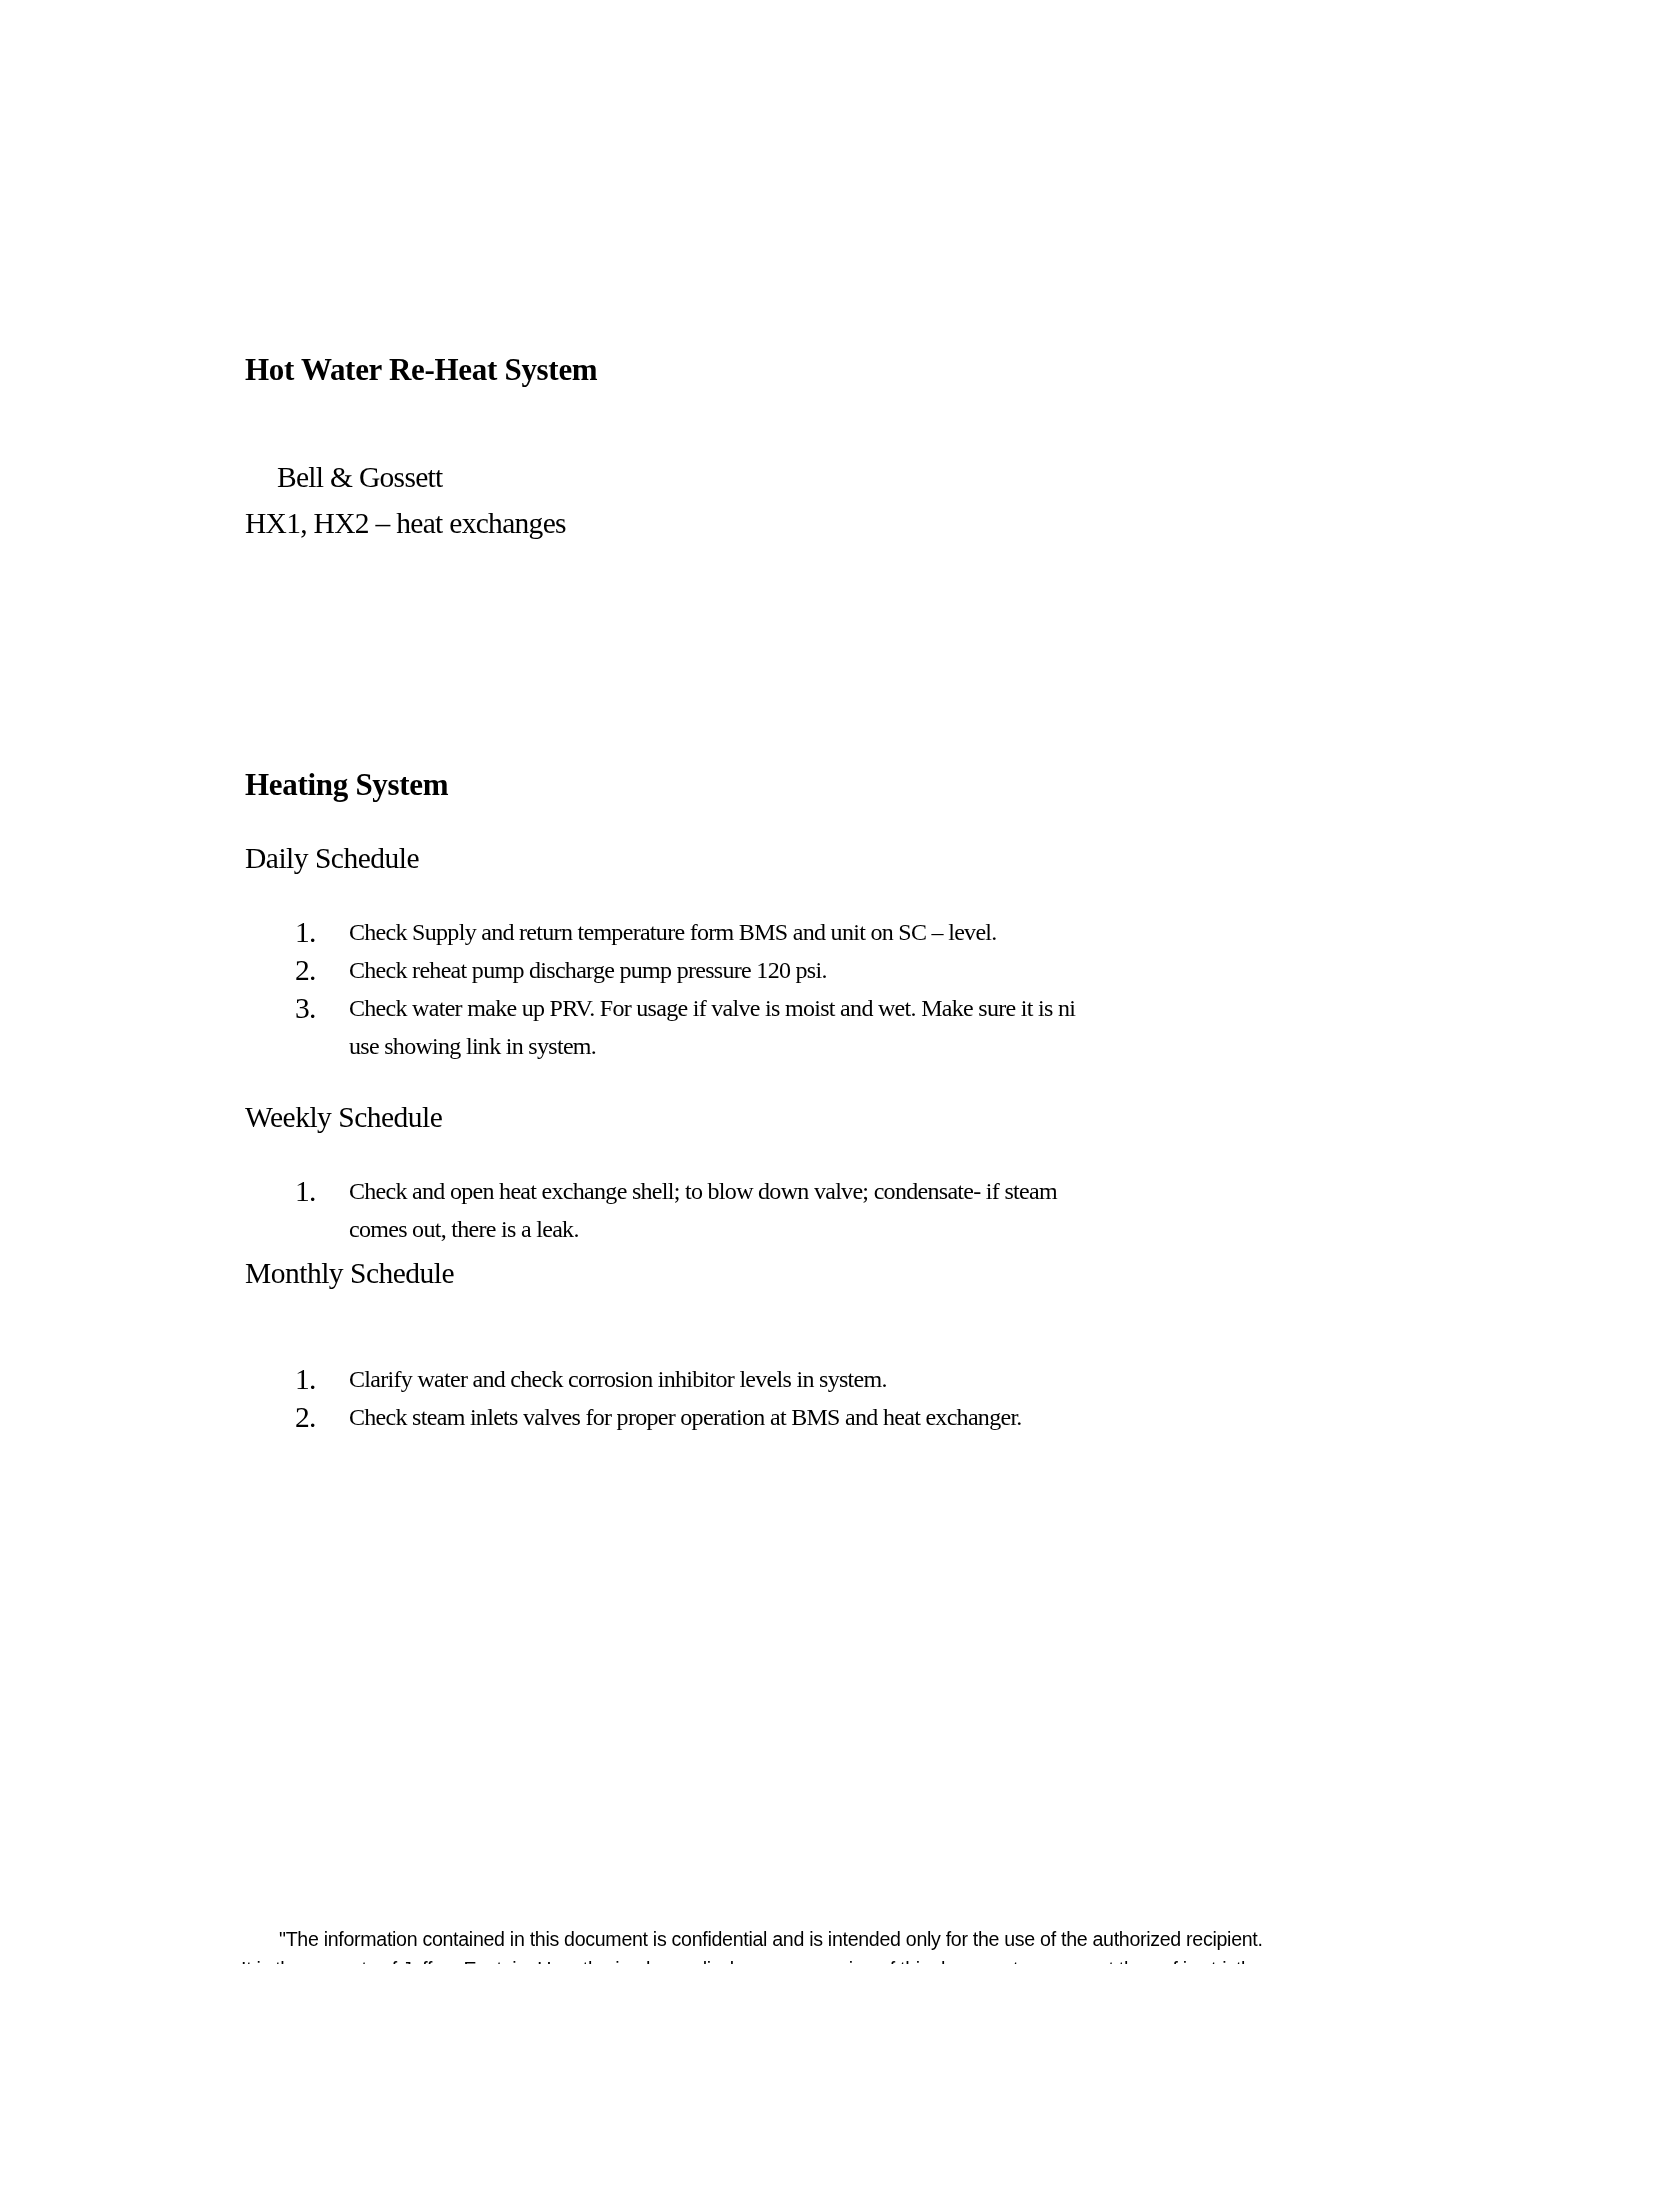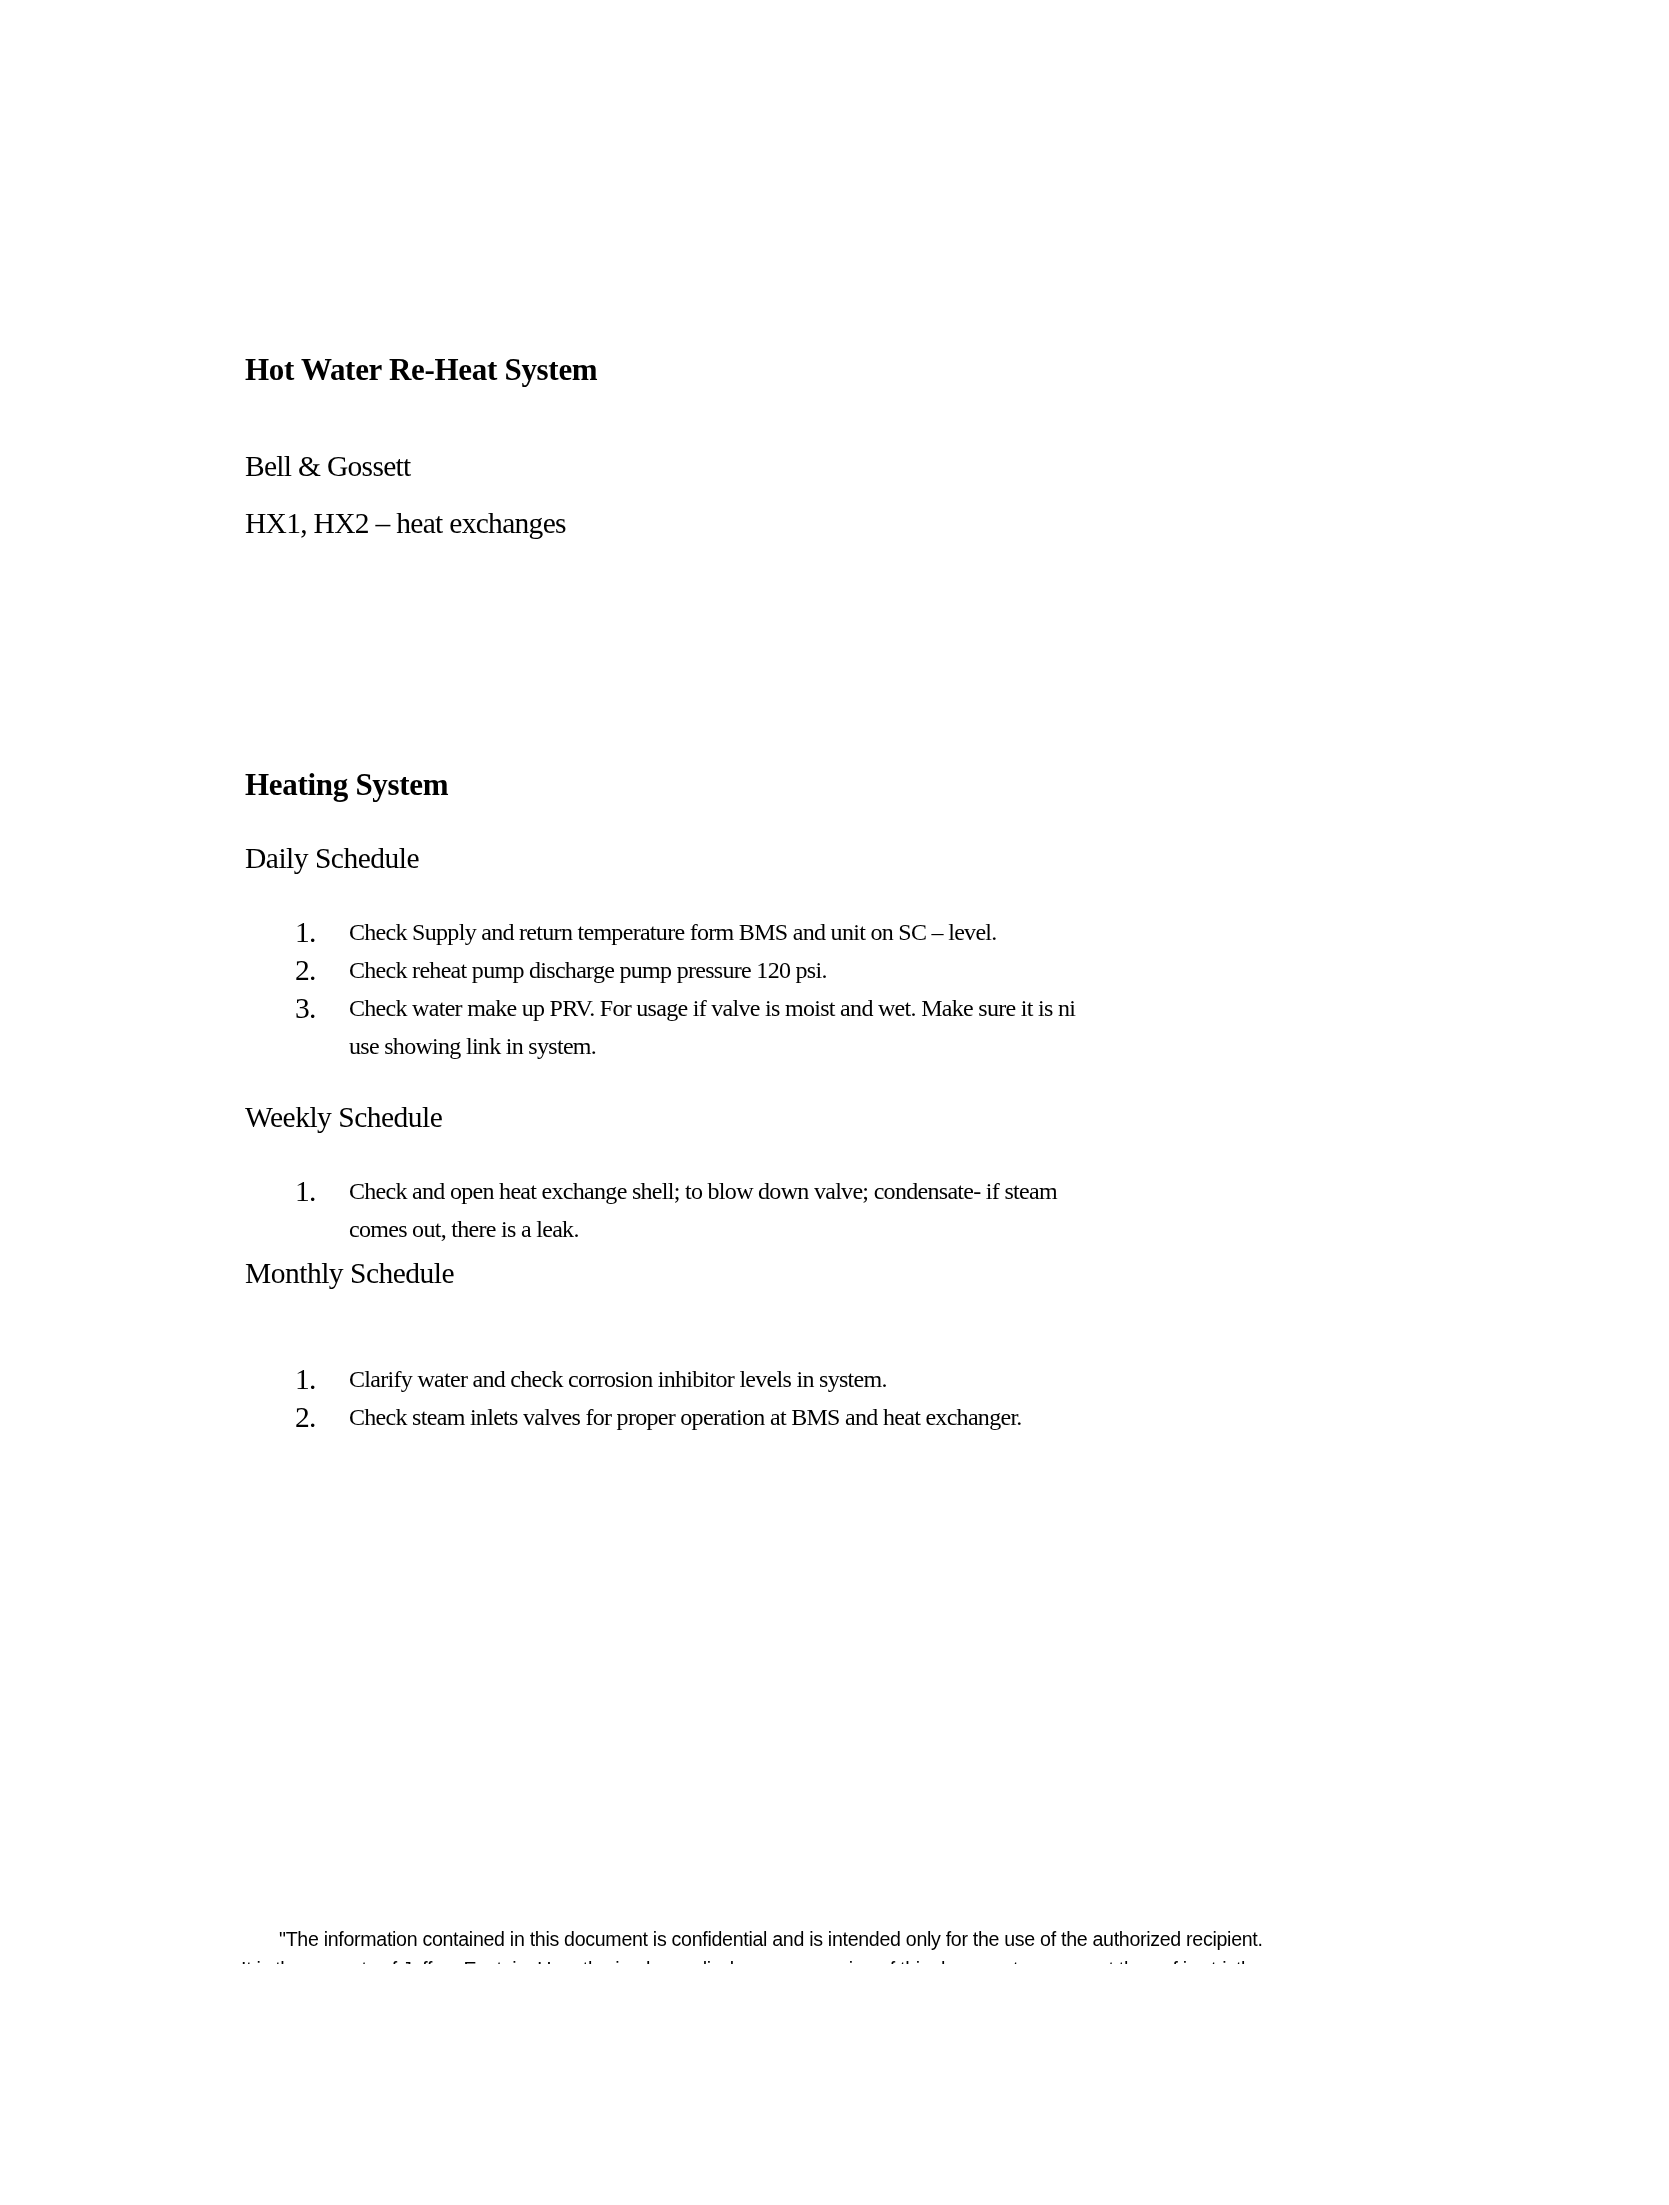--- a/index.html
+++ b/index.html
@@ -60,21 +60,21 @@
     font-size:37px; line-height:39px; letter-spacing:0px;
   }
 </style>
 </head>
 <body>
 
 <div class="page">
 
   <div class="abs doc-title">Hot Water Re-Heat System</div>
 
-  <div class="abs body-line" style="top:447px;">Bell &amp; Gossett</div>
+  <div class="abs body-line" style="top:458px;margin-left:32px;">Bell &amp; Gossett</div>
 
   <div class="abs body-line" style="top:504px;">HX1, HX2 – heat exchanges</div>
 
 
   <div class="abs h2" style="top:766px;">Heating System</div>
 
   <div class="abs sched-label" style="top:839px;">Daily Schedule</div>
   <div class="abs list" style="top:913px;">
     <div class="li">
       <span class="li-num">1.</span>

